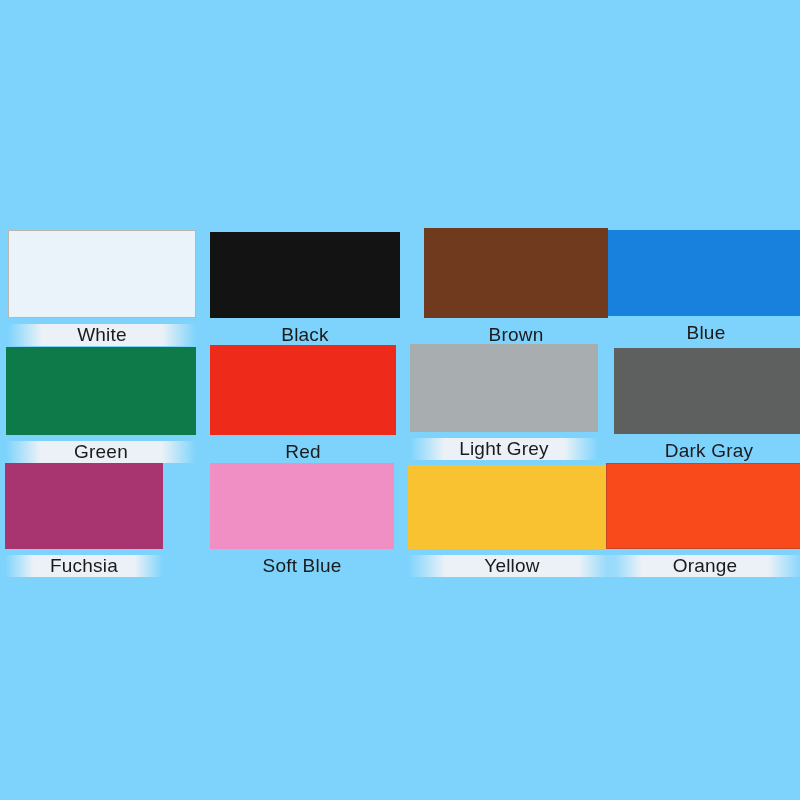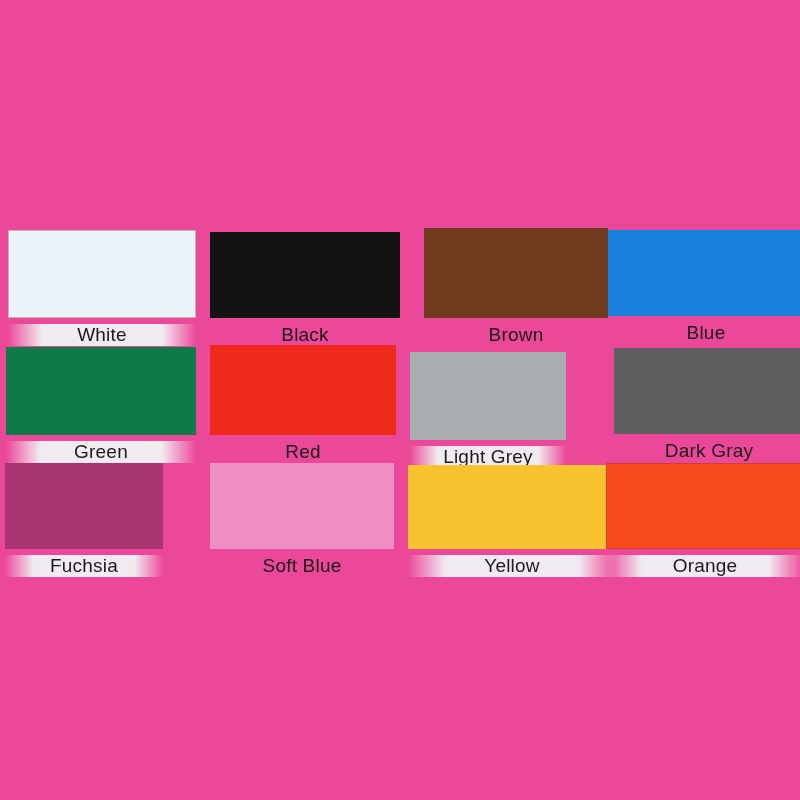--- a/index.html
+++ b/index.html
@@ -54,21 +54,21 @@
       to right,
       rgba(255,255,255,0) 0%,
       rgba(241,243,246,0.95) 18%,
       rgba(241,243,246,0.95) 82%,
       rgba(255,255,255,0) 100%);
   }
 </style>
 </head>
 <body>
 
-<div id="swatch-chart" style="background: #ec4899;">
+<div id="swatch-chart" style="background: #7dd3fc;">
     <div class="swatch-cell" style="left: 8px; top: 230px; width: 188px;">
       <div class="swatch-chip" style="height: 88px; background: rgb(234, 242, 250); border: 1px solid rgb(185, 183, 171);"></div>
       <span class="swatch-label tinted" style="color: rgb(27, 27, 27);">White</span>
     </div>
     <div class="swatch-cell" style="left: 210px; top: 232px; width: 190px;">
       <div class="swatch-chip" style="height: 86px; background: rgb(19, 19, 19); border: 1px solid rgb(19, 19, 19);"></div>
       <span class="swatch-label" style="color: rgb(27, 27, 27);">Black</span>
     </div>
     <div class="swatch-cell" style="left: 424px; top: 228px; width: 184px;">
       <div class="swatch-chip" style="height: 90px; background: rgb(112, 58, 30); border: 1px solid rgb(112, 58, 30);"></div>
@@ -79,21 +79,21 @@
       <span class="swatch-label" style="color: rgb(27, 27, 27);">Blue</span>
     </div>
     <div class="swatch-cell" style="left: 210px; top: 345px; width: 186px;">
       <div class="swatch-chip" style="height: 90px; background: rgb(238, 43, 27); border: 1px solid rgb(238, 43, 27);"></div>
       <span class="swatch-label" style="color: rgb(27, 27, 27);">Red</span>
     </div>
     <div class="swatch-cell" style="left: 6px; top: 347px; width: 190px;">
       <div class="swatch-chip" style="height: 88px; background: rgb(15, 122, 73); border: 1px solid rgb(15, 122, 73);"></div>
       <span class="swatch-label tinted" style="color: rgb(27, 27, 27);">Green</span>
     </div>
-    <div class="swatch-cell" style="left: 410px; top: 352px; width: 156px;">
+    <div class="swatch-cell" style="left: 410px; top: 344px; width: 188px;">
       <div class="swatch-chip" style="height: 88px; background: rgb(168, 174, 175); border: 1px solid rgb(168, 174, 175);"></div>
       <span class="swatch-label tinted" style="color: rgb(27, 27, 27);">Light Grey</span>
     </div>
     <div class="swatch-cell" style="left: 614px; top: 348px; width: 190px;">
       <div class="swatch-chip" style="height: 86px; background: rgb(94, 96, 96); border: 1px solid rgb(94, 96, 96);"></div>
       <span class="swatch-label" style="color: rgb(27, 27, 27);">Dark Gray</span>
     </div>
     <div class="swatch-cell" style="left: 5px; top: 463px; width: 158px;">
       <div class="swatch-chip" style="height: 86px; background: rgb(168, 53, 112); border: 1px solid rgb(168, 53, 112);"></div>
       <span class="swatch-label tinted" style="color: rgb(27, 27, 27);">Fuchsia</span>

